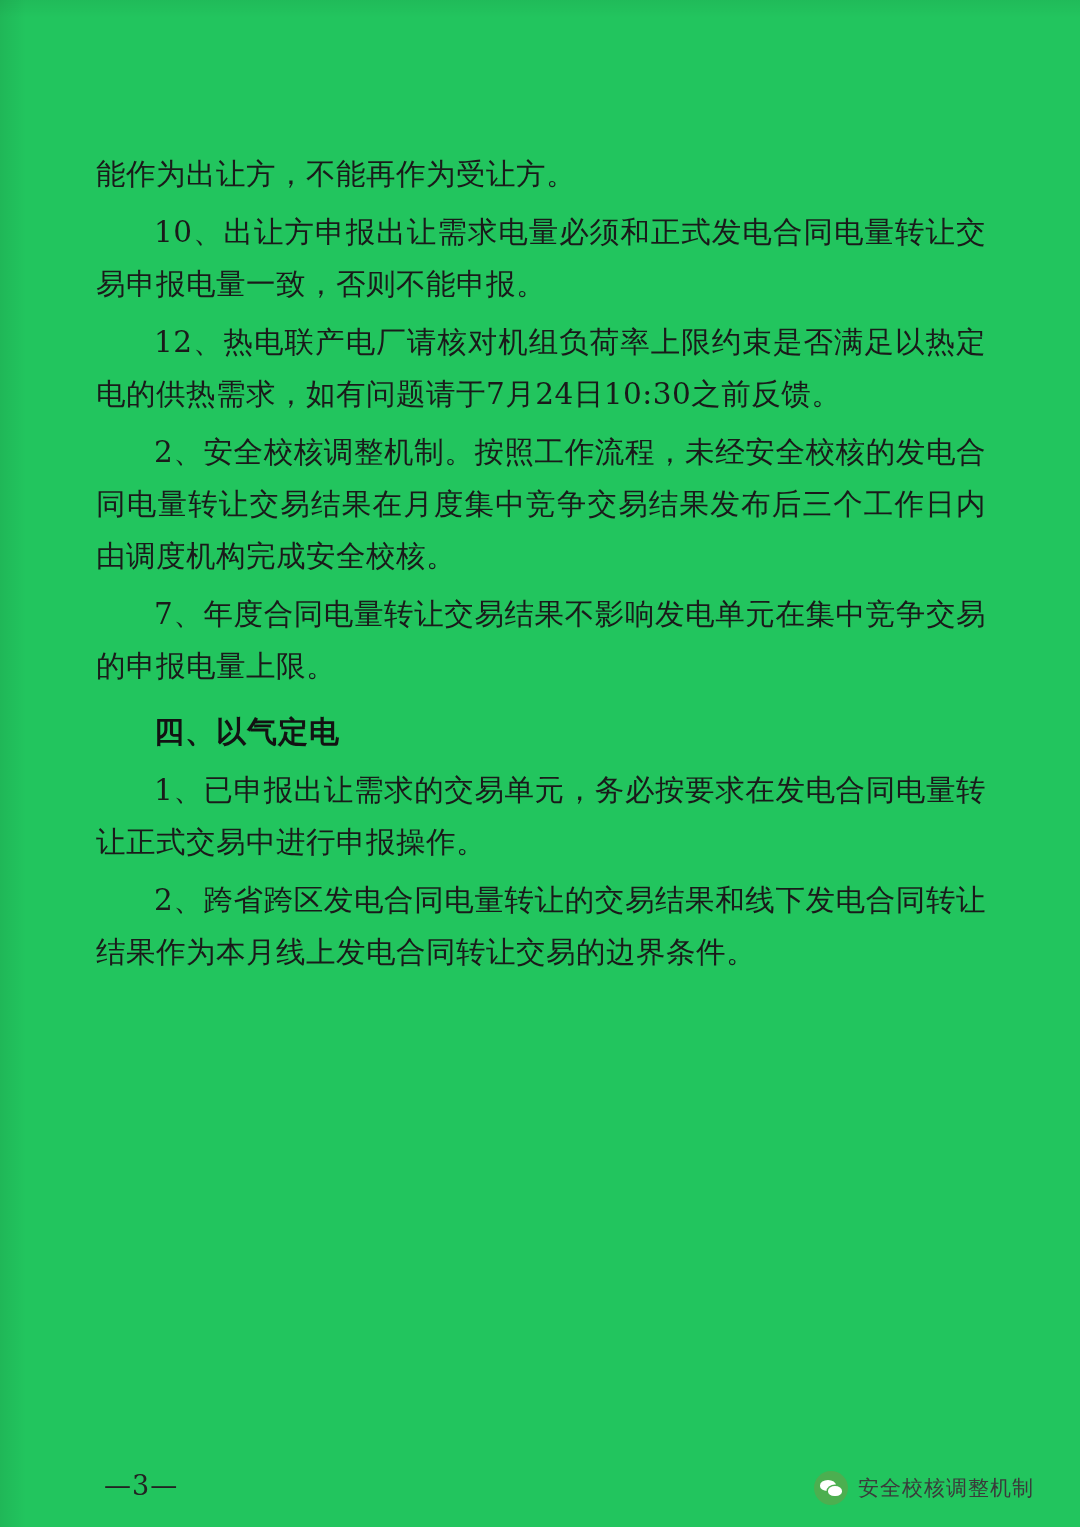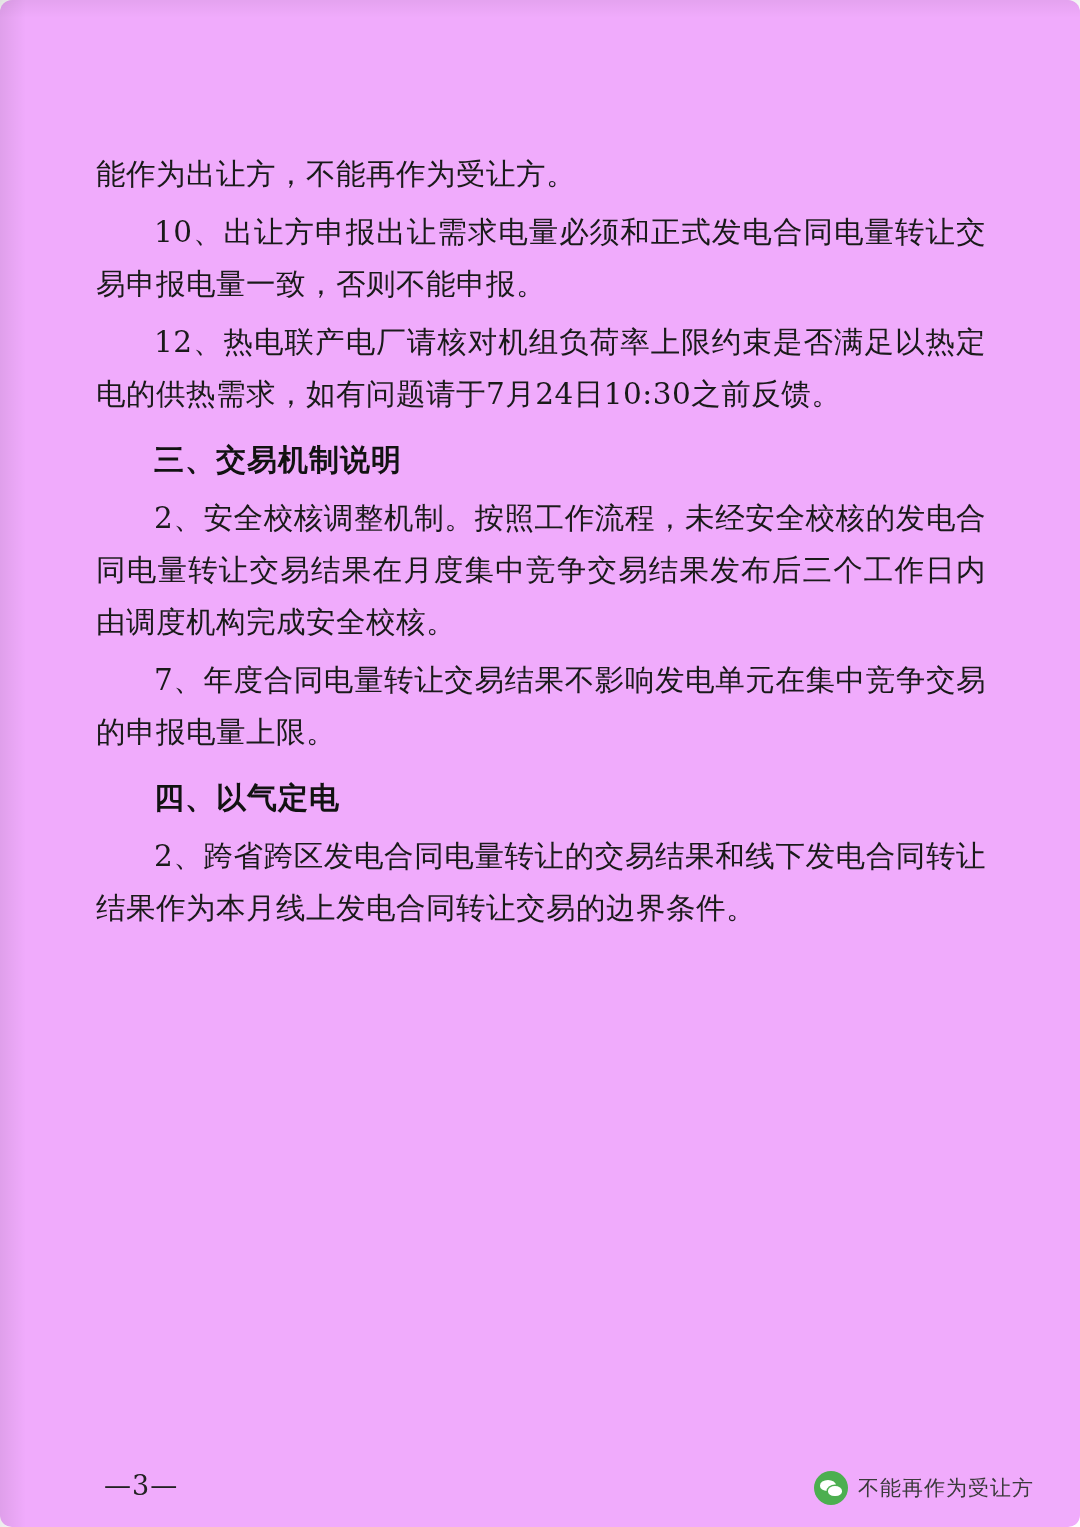--- a/index.html
+++ b/index.html
@@ -11,22 +11,21 @@
     width: 1080px;
     height: 1527px;
     position: relative;
     font-family: "DejaVu Serif", "Liberation Serif", serif;
     color: #1c1c1c;
     overflow: hidden;
   }
   .page {
     position: absolute;
     inset: 0;
-    background: #f0abfc;
-    border-radius: 12px;
+    background: #22c55e;
   }
   .content {
     position: absolute;
     left: 96px;
     top: 148px;
     width: 890px;
   }
   p.para {
     margin: 0 0 6px 0;
     font-size: 29.5px;
@@ -138,30 +137,30 @@
   <div class="content">
 
     <p class="para">能作为出让方，不能再作为受让方。</p>
 
     <p class="para indent">10、出让方申报出让需求电量必须和正式发电合同电量转让交易申报电量一致，否则不能申报。</p>
 
 
     <p class="para indent">12、热电联产电厂请核对机组负荷率上限约束是否满足以热定电的供热需求，如有问题请于7月24日10:30之前反馈。</p>
 
 
-    <p class="heading">三、交易机制说明</p>
 
     <p class="para indent">2、安全校核调整机制。按照工作流程，未经安全校核的发电合同电量转让交易结果在月度集中竞争交易结果发布后三个工作日内由调度机构完成安全校核。</p>
     <p class="para indent">7、年度合同电量转让交易结果不影响发电单元在集中竞争交易的申报电量上限。</p>
 
     <p class="heading">四、以气定电</p>
 
+    <p class="para indent">1、已申报出让需求的交易单元，务必按要求在发电合同电量转让正式交易中进行申报操作。</p>
     <p class="para indent">2、跨省跨区发电合同电量转让的交易结果和线下发电合同转让结果作为本月线上发电合同转让交易的边界条件。</p>
   </div>
 
   <div class="footer">
     <div class="page-number">—3—</div>
     <div class="wechat-badge">
       <div class="wechat-icon"></div>
-      <div class="wechat-text">不能再作为受让方</div>
+      <div class="wechat-text">安全校核调整机制</div>
     </div>
   </div>
 </div>
 
 </body></html>

